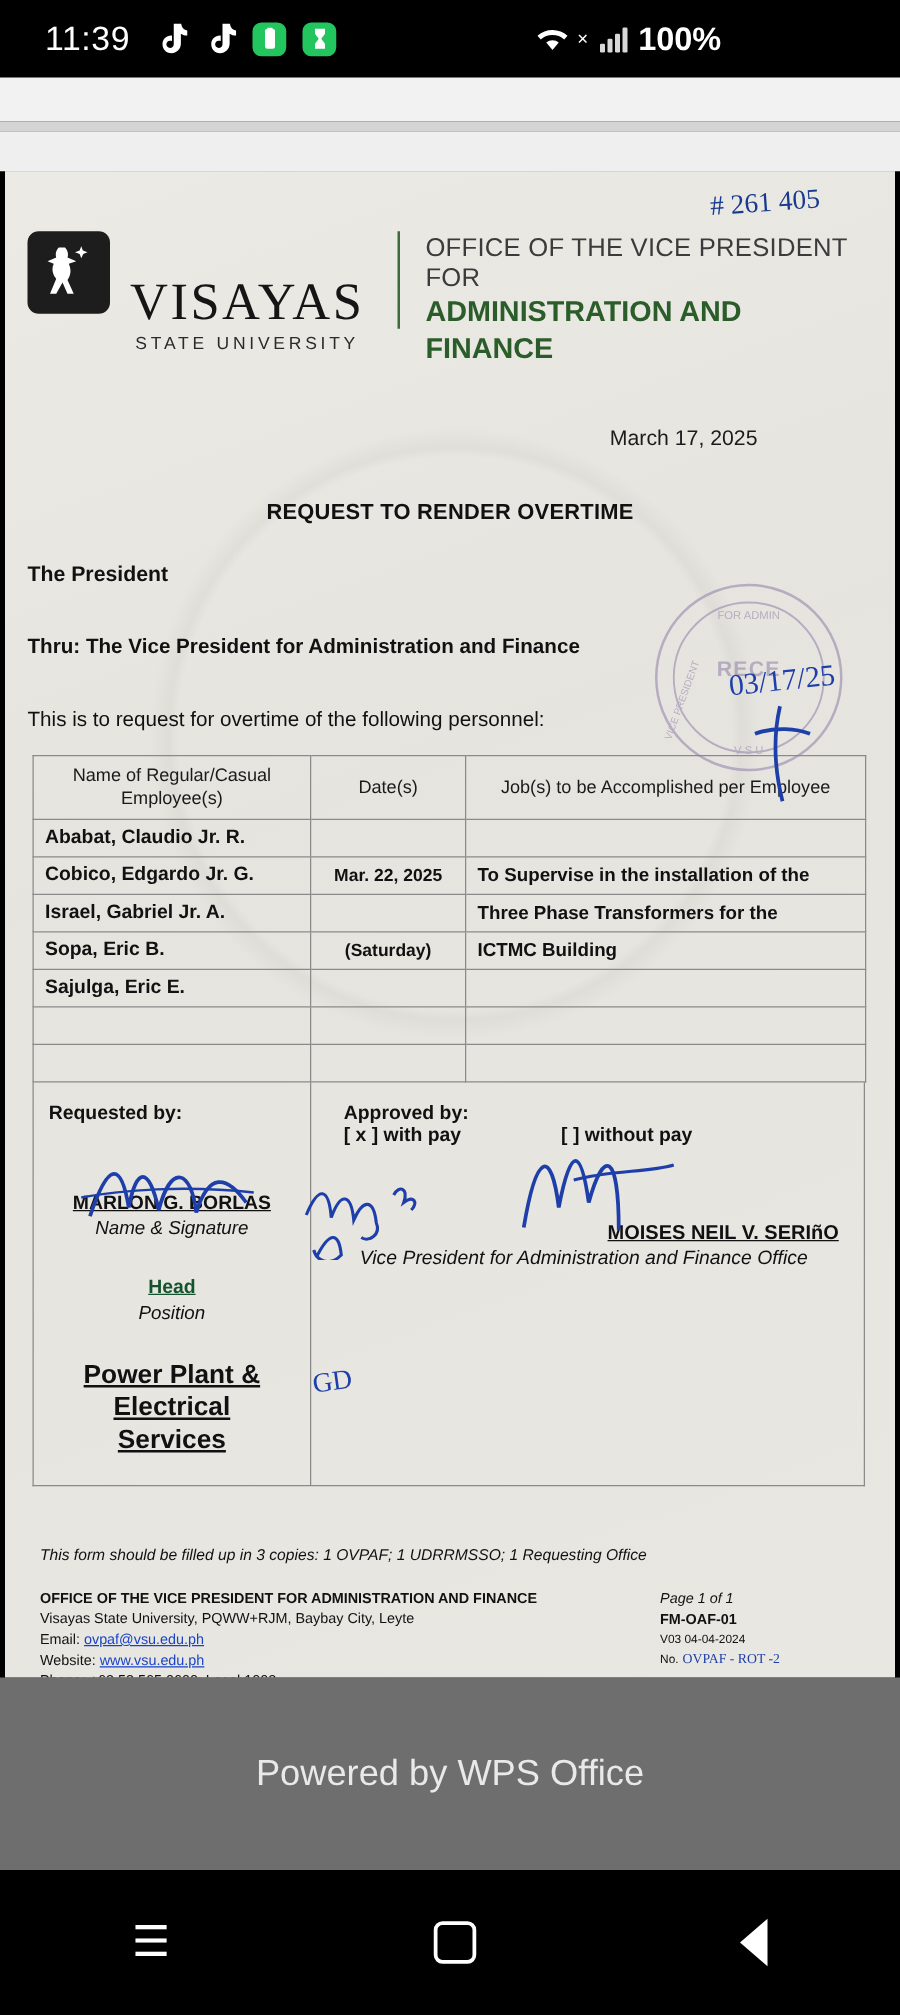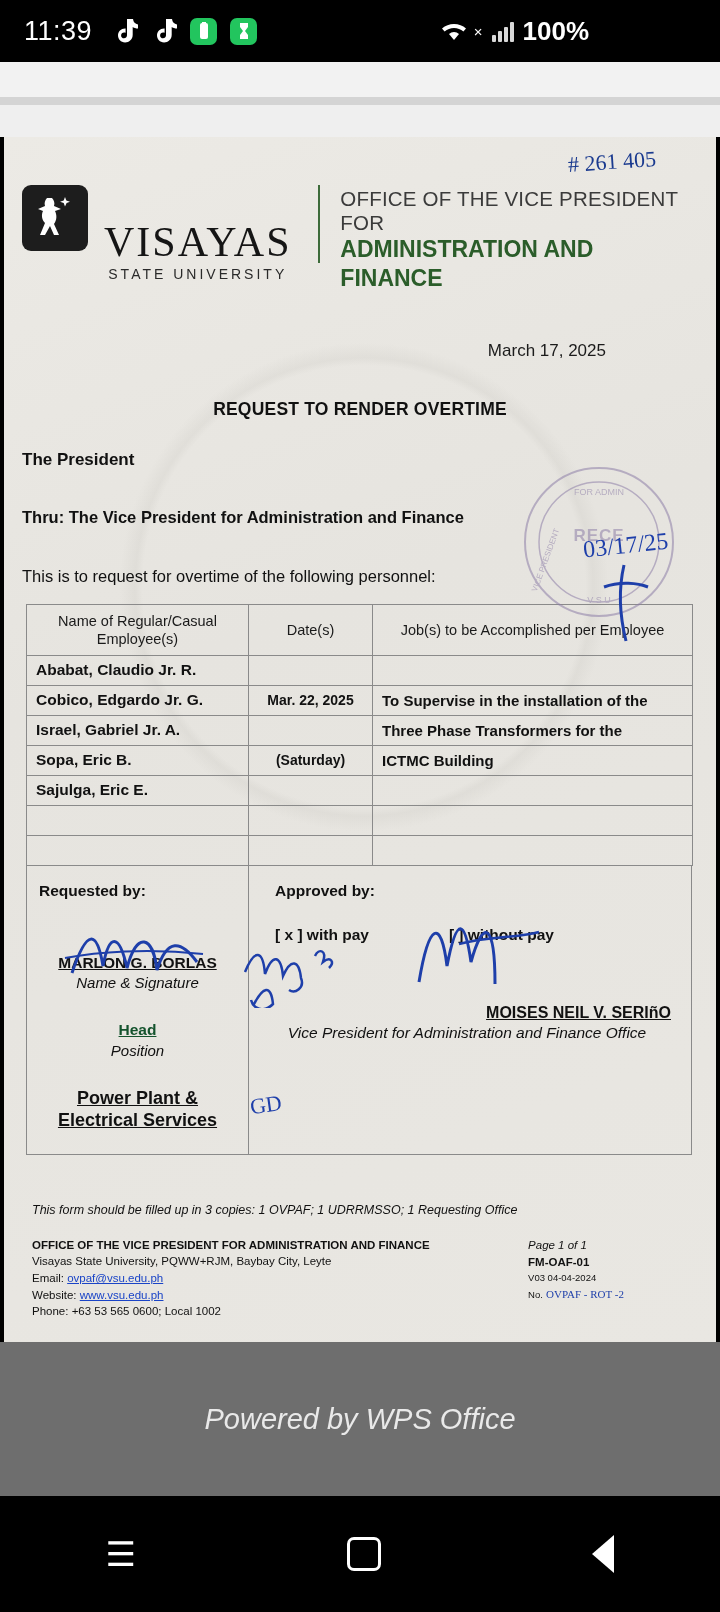--- a/index.html
+++ b/index.html
@@ -8,21 +8,21 @@
     background: #000;
     font-family: "Liberation Sans", sans-serif;
     overflow: hidden;
   }
   
   .statusbar {
     position: absolute; top: 0; left: 0;
     width: 613px; height: 62px;
     background: #000; color: #fff;
     display: flex; align-items: center;
-    padding: 0 24px;
+    padding: 0 36px;
   }
   .status-time { font-size: 27px; font-weight: 500; letter-spacing: .5px; }
   .status-icons-left { display: flex; align-items: center; gap: 13px; margin-left: 20px; }
   .tiktok { width: 26px; height: 28px; position: relative; }
   .tiktok svg { display:block; }
   .badge-green {
     width: 27px; height: 27px; border-radius: 7px;
     background: #22c55e; display: flex; align-items: center; justify-content: center;
   }
   .badge-green svg { display:block; }
@@ -108,22 +108,22 @@
 
   
   .sigwrap { display:flex; width:666px; margin-left:8px; border:1px solid #8a8a8a; border-top:none; }
   .sig-l { width: 222px; border-right:1px solid #8a8a8a; padding: 16px 0 22px 0; text-align:center; position:relative; min-height:245px;}
   .sig-r { flex:1; padding: 16px 0 22px 14px; position:relative; }
   .lbl { font-size:15.5px; font-weight:bold; color:#111; text-align:left; padding-left:12px; }
   .nm-sign { font-size:15.5px; font-weight:bold; color:#111; text-decoration:underline; margin-top:54px;}
   .nm-cap { font-size:15px; font-style:italic; color:#111; margin-top:2px; }
   .pos-head { font-size:15.5px; font-weight:bold; color:#14532d; text-decoration:underline; margin-top:30px;}
   .pos-cap { font-size:15px; font-style:italic; color:#111; margin-top:3px; }
-  .dept { font-size:18px; font-weight:bold; color:#111; text-decoration:underline; margin-top:28px; line-height:1.25; padding:0 22px;}
-  .paychoice { display:flex; gap: 80px; margin-top: 26px; padding-left:12px; }
+  .dept { font-size:21px; font-weight:bold; color:#111; text-decoration:underline; margin-top:28px; line-height:1.25; padding:0 22px;}
+  .paychoice { display:flex; gap: 80px; padding-left:12px; }
   .paychoice div { font-size:15.5px; font-weight:bold; color:#111; }
   .vp-name { text-align:right; font-size:16px; font-weight:bold; color:#111; text-decoration:underline; margin-top:60px; padding-right:20px;}
   .vp-pos { text-align:center; font-size:15.5px; font-style:italic; color:#111; margin-top:2px; padding-right:20px;}
 
   
   .hand { position:absolute; color:#1e3faa; font-family:"Liberation Serif", serif; pointer-events:none; }
   .stamp {
     position:absolute; right:42px; top:330px; width:150px; height:150px;
     border:2px solid #8e7fa8; border-radius:50%; color:#6f5f90; opacity:.55;
     font-size:10px; text-align:center;
@@ -138,21 +138,21 @@
   .foot-r { margin-left:auto; margin-right: 78px; text-align:left; font-size:11.5px; line-height:1.5; color:#111; }
   .foot-r .it { font-style:italic; }
   .foot-r .bb { font-weight:bold; }
   .foot-r .tiny { font-size:9.5px; }
 
   
   .wps {
     position:absolute; top:1342px; left:0; width:720px; height:154px;
     background:#6e6e6e; display:flex; align-items:center; justify-content:center;
   }
-  .wps span { color:#e9e9e9; font-size:29px;font-style:italic; }
+  .wps span { color:#e9e9e9; font-size:29px; }
 
   
   .nav {
     position:absolute; top:1496px; left:0; width:720px; height:116px;
     background:#000; display:flex; align-items:center; justify-content:space-around;
   }
   .nav div { color:#fff; }
   .nav-menu { font-size:34px; line-height:1; }
   .nav-home { width:34px; height:34px; border:3px solid #fff; border-radius:7px; }
   .nav-back { width:0;height:0;border-top:19px solid transparent;border-bottom:19px solid transparent;border-right:22px solid #fff; }

